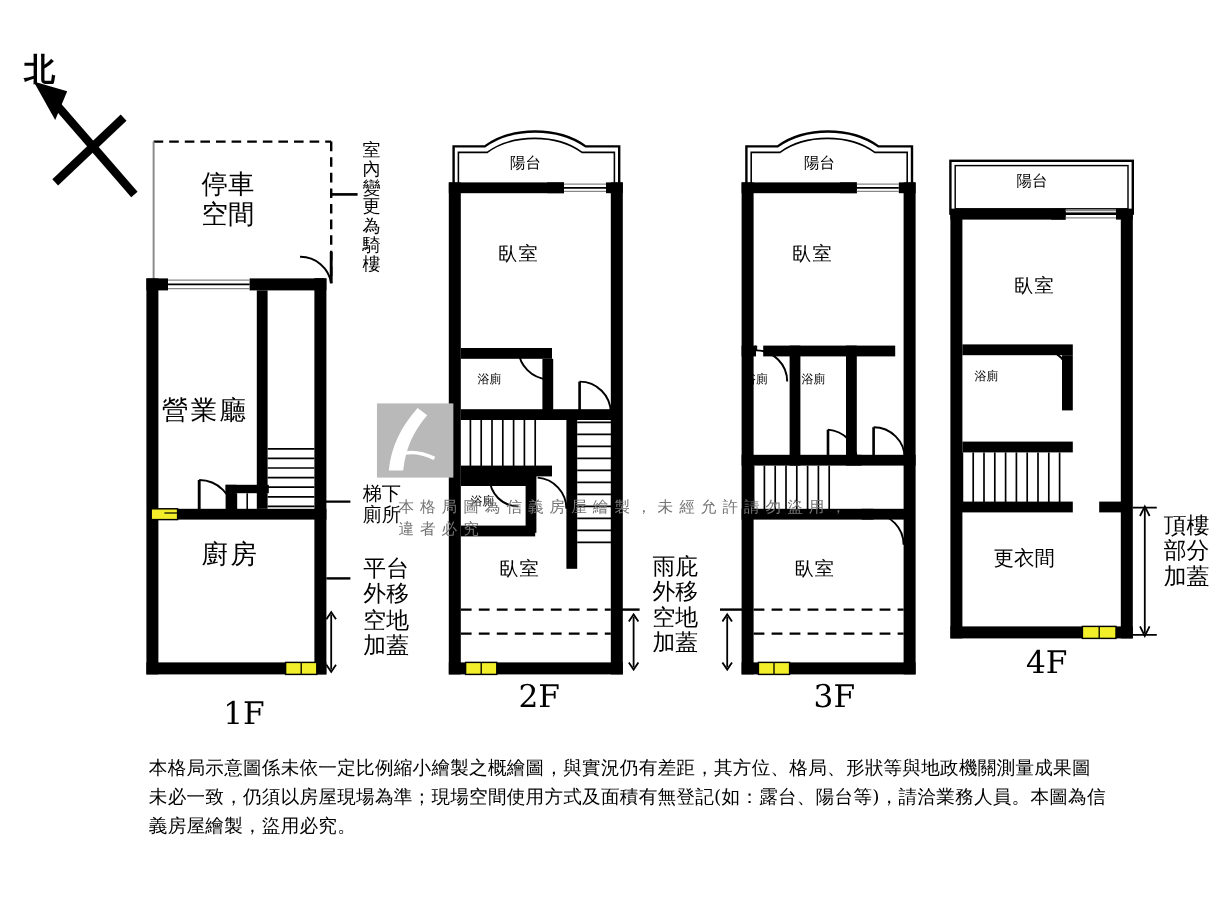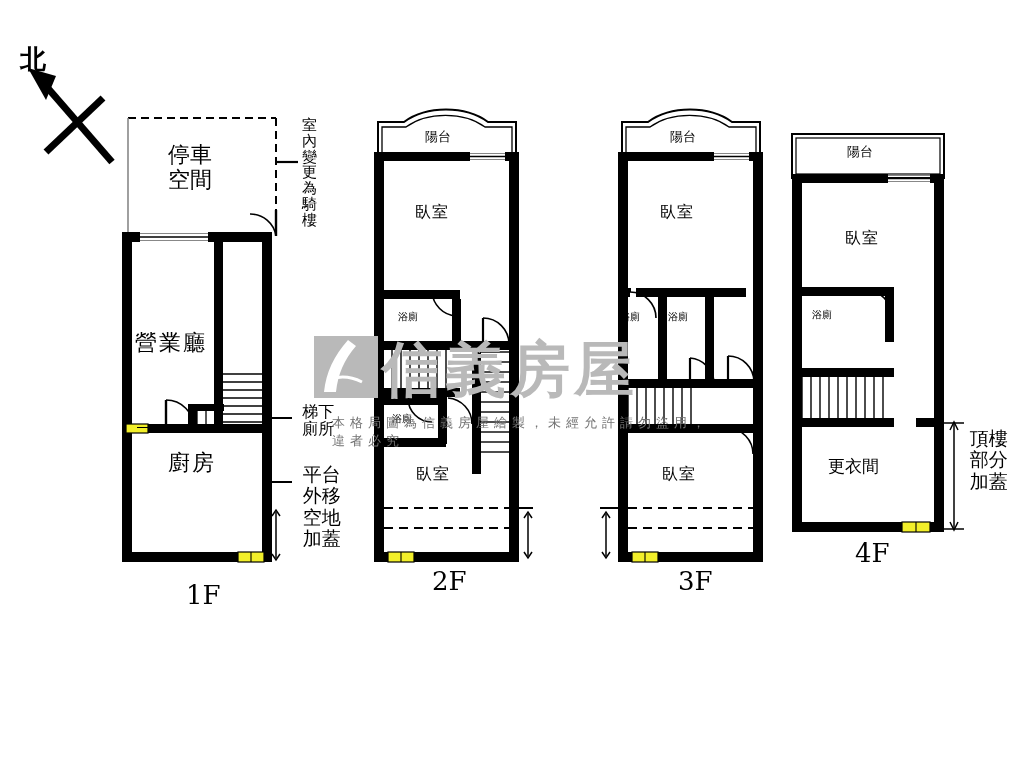--- a/index.html
+++ b/index.html
@@ -413,20 +413,21 @@
   <div class="lbl room-label cjk" style="left:415px; top:204px;">臥室</div>
 
   <div class="lbl room-label-sm cjk" style="left:398px; top:312px;">浴廁</div>
 
   <div class="lbl room-label-sm cjk" style="left:392px; top:414px;">浴廁</div>
 
   <div class="lbl room-label cjk" style="left:416px; top:466px;">臥室</div>
 
   <div class="lbl floor-label" style="left:432px; top:568px;">2F</div>
 
+  <div class="lbl annot2 cjk" style="left:540px; top:462px; width:2.2em; word-break:break-all; white-space:normal; font-size:19px; line-height:1.12;">雨庇外移空地加蓋</div>
 
   <div class="lbl balcony-label cjk" style="left:670px; top:130px;">陽台</div>
 
   <div class="lbl room-label cjk" style="left:660px; top:204px;">臥室</div>
 
   <div class="lbl room-label-sm cjk" style="left:620px; top:312px;">浴廁</div>
 
   <div class="lbl room-label-sm cjk" style="left:668px; top:312px;">浴廁</div>
 
   <div class="lbl room-label cjk" style="left:662px; top:466px;">臥室</div>
@@ -444,18 +445,18 @@
   <div class="lbl floor-label" style="left:855px; top:540px;">4F</div>
 
   <div class="lbl annot2 cjk" style="left:966px; top:428px; width:2.2em; word-break:break-all; white-space:normal; font-size:19px; line-height:1.12;">頂樓部分加蓋</div>
 
   <div class="wm-wrap">
     <svg width="64" height="74" viewBox="0 0 64 74" style="position:absolute;left:-16px;top:4px;">
       <rect x="0" y="0" width="64" height="62" fill="#b9b9b9"></rect>
       <path d="M 34 4 C 20 20 12 36 10 56 L 22 56 C 24 38 30 24 42 10 Z" fill="#ffffff"></path>
       <path d="M 14 44 C 24 40 36 40 48 46" stroke="#ffffff" stroke-width="3" fill="none"></path>
     </svg>
-    <div class="wm-text">信義房屋</div>
     <div class="wm-fine">本格局圖為信義房屋繪製，未經允許請勿盜用，違者必究</div>
   </div>
 
+  <div class="disclaimer cjk">本格局示意圖係未依一定比例縮小繪製之概繪圖，與實況仍有差距，其方位、格局、形狀等與地政機關測量成果圖未必一致，仍須以房屋現場為準；現場空間使用方式及面積有無登記(如：露台、陽台等)，請洽業務人員。本圖為信義房屋繪製，盜用必究。</div>
 
 </div>
 
 </body></html>

